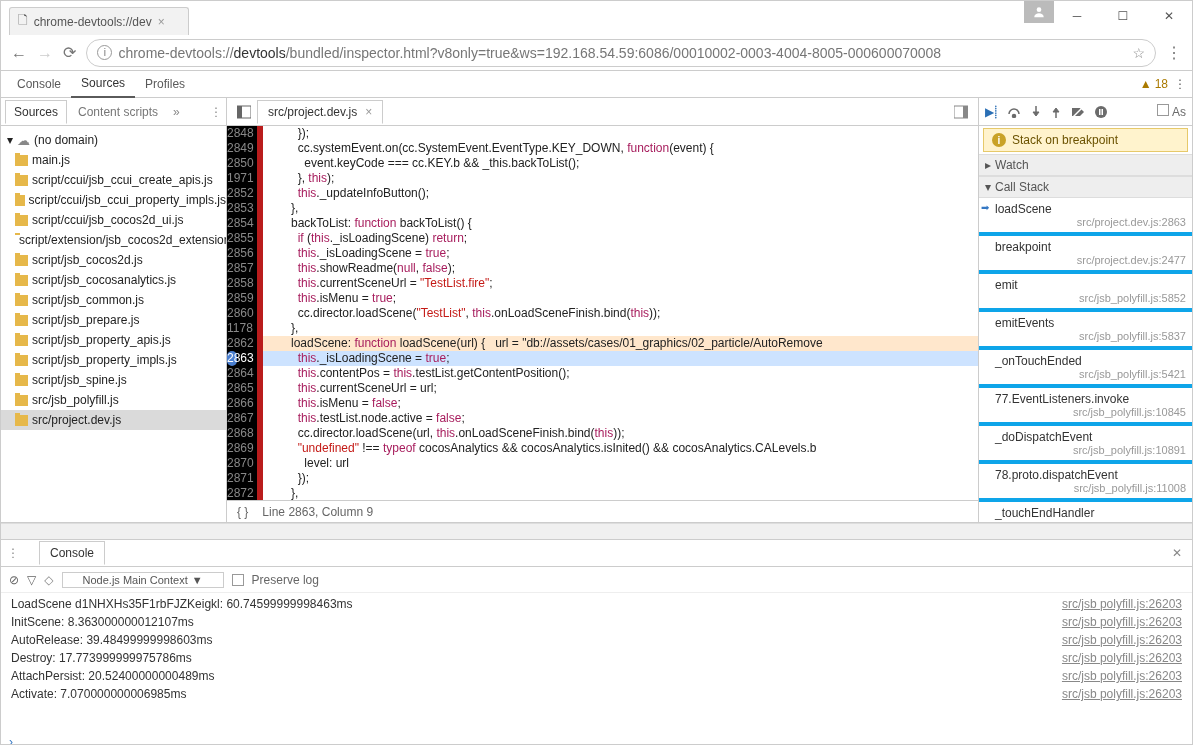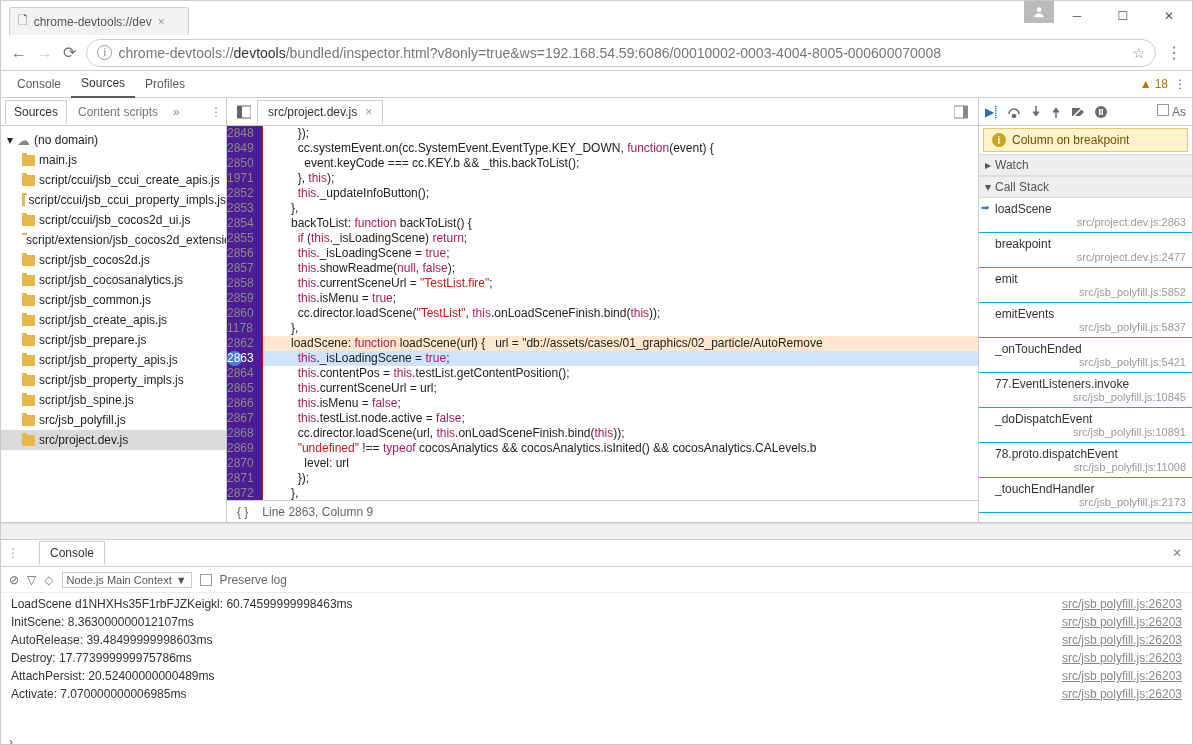--- a/index.html
+++ b/index.html
@@ -31,70 +31,70 @@
 
 
 .panel-left { width: 226px; border-right: 1px solid #ccc; display: flex; flex-direction: column; }
 .panel-left-tabs { height: 28px; display: flex; align-items: center; border-bottom: 1px solid #ccc; padding: 0 4px; gap: 2px; }
 .subtab { padding: 4px 8px; color: #777; border: 1px solid transparent; }
 .subtab.active { border: 1px solid #ccc; border-bottom-color: #fff; background: #fff; color: #333; }
 .chev { margin-left: 4px; color: #888; }
 .more-v { margin-left: auto; color: #888; }
 .tree { flex: 1; overflow: auto; padding: 4px 0; font-size: 12px; }
 .tree-row { display: flex; align-items: center; height: 20px; padding-left: 6px; gap: 4px; color: #222; white-space: nowrap; }
-.tree-row.child { padding-left: 21px; }
+.tree-row.child { padding-left: 14px; }
 .tree-row.sel { background: #dadada; }
 .cloud { color: #888; font-size: 13px; }
 .folder-ico { width: 13px; height: 11px; background: #e6b84a; display:inline-block; position: relative; }
 .folder-ico::before { content:''; position:absolute; top:-2px; left:0; width:5px; height:2px; background:#e6b84a; }
 
 
 .panel-mid { flex: 1; display: flex; flex-direction: column; border-right: 1px solid #ccc; min-width: 0; }
 .editor-tabs { height: 28px; display: flex; align-items: center; border-bottom: 1px solid #ccc; padding: 0 4px; }
 .ed-btn { padding: 0 6px; color: #666; }
 .file-tab { padding: 4px 10px; border: 1px solid #ccc; border-bottom-color: #fff; background:#fff; display: flex; gap: 8px; align-items: center; font-size: 12px; }
 .close-x { color: #999; }
 .step-ico { margin-left: auto; padding: 0 6px; color: #888; }
 .code-area { flex: 1; display: flex; font-family: Consolas, monospace; font-size: 12px; overflow: hidden; line-height: 15px; }
-.gutter { width: 36px; text-align: right; color: #888; background: #4c1d95; padding-right: 20px; border-right: 1px solid #b91c1c; }
+.gutter { width: 36px; text-align: right; color: #888; background: #000000; padding-right: 20px; border-right: 6px solid #b91c1c; }
 .gutter div { height: 15px; }
 .gutter .bp { background: #4a7fd0; color: #fff; position: relative; border-radius: 7px; }
 .code { flex: 1; white-space: pre; color: #222; overflow: hidden; }
 .code div { height: 15px; padding-left: 8px; }
 .hl-url { background: #ffe7cc; }
 .hl-line { background: #cde3ff; }
 .kw { color: #a71d5d; }
 .str { color: #c41a16; }
 .this { color: #a71d5d; }
 .status-row { height: 22px; border-top: 1px solid #ccc; display: flex; align-items: center; padding: 0 10px; color: #666; gap: 14px; }
 
 
 .panel-right { width: 213px; display: flex; flex-direction: column; font-size: 12px; }
 .dbg-toolbar { height: 28px; display: flex; align-items: center; padding: 0 6px; border-bottom: 1px solid #ccc; gap: 10px; color: #6b6b6b; }
 .dbg-toolbar .pl { color: #2a6fb5; }
 .paused { background: #fff3cd; border: 1px solid #e6c96a; color: #6b5200; padding: 4px 8px; display:flex; align-items:center; gap:6px; margin: 2px 4px; }
 .section-hdr { background: #eee; border-top: 1px solid #ddd; border-bottom: 1px solid #ddd; padding: 3px 6px; color: #555; display:flex; align-items:center; gap:4px; }
 .callstack { flex: 1; overflow: auto; }
-.frame { padding: 4px 6px 4px 16px; border-bottom: 1px solid #0ea5e9; position: relative; }
+.frame { padding: 4px 6px 4px 16px; border-bottom: 4px solid #0ea5e9; position: relative; }
 .frame.active::before { content: '➡'; color: #3578c4; position:absolute; left:2px; top:4px; font-size:10px; }
 .frame .fname { color: #333; }
 .frame .floc { color: #999; font-size: 11px; text-align: right; display:block; }
 .frame.twoline .fname { display:block; }
 
 
 .hscroll { height: 16px; background: #f0f0f0; border-top: 1px solid #ddd; }
 
 
 .drawer { height: 210px; display: flex; flex-direction: column; border-top: 1px solid #ccc; }
 .drawer-tabs { height: 27px; display: flex; align-items: center; padding: 0 6px; border-bottom: 1px solid #ccc; }
 .drawer-tabs .tab { padding: 4px 10px; border: 1px solid #ccc; border-bottom-color:#fff; margin-left: 20px; }
 .drawer-tabs .dots { color: #888; }
 .drawer-close { margin-left: auto; color: #888; padding: 0 4px; }
 .console-toolbar { height: 26px; display: flex; align-items: center; padding: 0 8px; gap: 8px; border-bottom: 1px solid #eee; color: #666; }
-.dropdown { border: 1px solid #ccc; padding: 1px 4px; display:flex; align-items:center; gap:4px; font-size:11px; color:#555; }
+.dropdown { border: 1px solid #ccc; padding: 1px 20px; display:flex; align-items:center; gap:4px; font-size:11px; color:#555; }
 .ck { width:12px; height:12px; border:1px solid #999; display:inline-block; }
 .console-body { flex: 1; font-family: Consolas, monospace; font-size: 12px; overflow: hidden; padding: 2px 0; line-height: 18px; }
 .log-row { display: flex; padding: 0 10px; justify-content: center; }
 .log-msg { flex: 1; white-space: pre; color: #333; }
 .log-src { color: #888; text-decoration: underline; }
 .prompt { color: #3578c4; padding: 0 8px; }
 
 svg { display: block; }
 </style>
 </head>
@@ -184,24 +184,20 @@
             <span class="folder-ico"></span>
             <span>script/jsb_cocos2d.js</span>
           </div>
           <div class="tree-row child">
             <span class="folder-ico"></span>
             <span>script/jsb_cocosanalytics.js</span>
           </div>
           <div class="tree-row child">
             <span class="folder-ico"></span>
             <span>script/jsb_common.js</span>
-          </div>
-          <div class="tree-row child">
-            <span class="folder-ico"></span>
-            <span>script/jsb_create_apis.js</span>
           </div>
           <div class="tree-row child">
             <span class="folder-ico"></span>
             <span>script/jsb_prepare.js</span>
           </div>
           <div class="tree-row child">
             <span class="folder-ico"></span>
             <span>script/jsb_property_apis.js</span>
           </div>
           <div class="tree-row child">
@@ -310,21 +306,21 @@
           <svg width="12" height="12" viewBox="0 0 12 12" fill="#6b6b6b">
             <circle cx="6" cy="6" r="6"></circle>
             <rect x="4" y="3" width="1.5" height="6" fill="#fff"></rect>
             <rect x="6.5" y="3" width="1.5" height="6" fill="#fff"></rect>
           </svg>
         </span>
       <span style="margin-left:auto"><span class="ck"></span> As</span>
     </div>
     <div class="paused">
       <span style="background:#c9a227;color:#fff;border-radius:50%;width:14px;height:14px;display:inline-flex;align-items:center;justify-content:center;font-size:10px;font-weight:bold">i</span>
-      <span>Column on breakpoint</span>
+      <span>Stack on breakpoint</span>
     </div>
     <div class="section-hdr">▸ <span>Watch</span></div>
     <div class="section-hdr">▾ <span>Call Stack</span></div>
     <div class="callstack" id="callstack">
         <div class="frame twoline active">
           <span class="fname">loadScene</span>
           <span class="floc">src/project.dev.js:2863</span>
         </div>
         <div class="frame twoline">
           <span class="fname">breakpoint</span>

